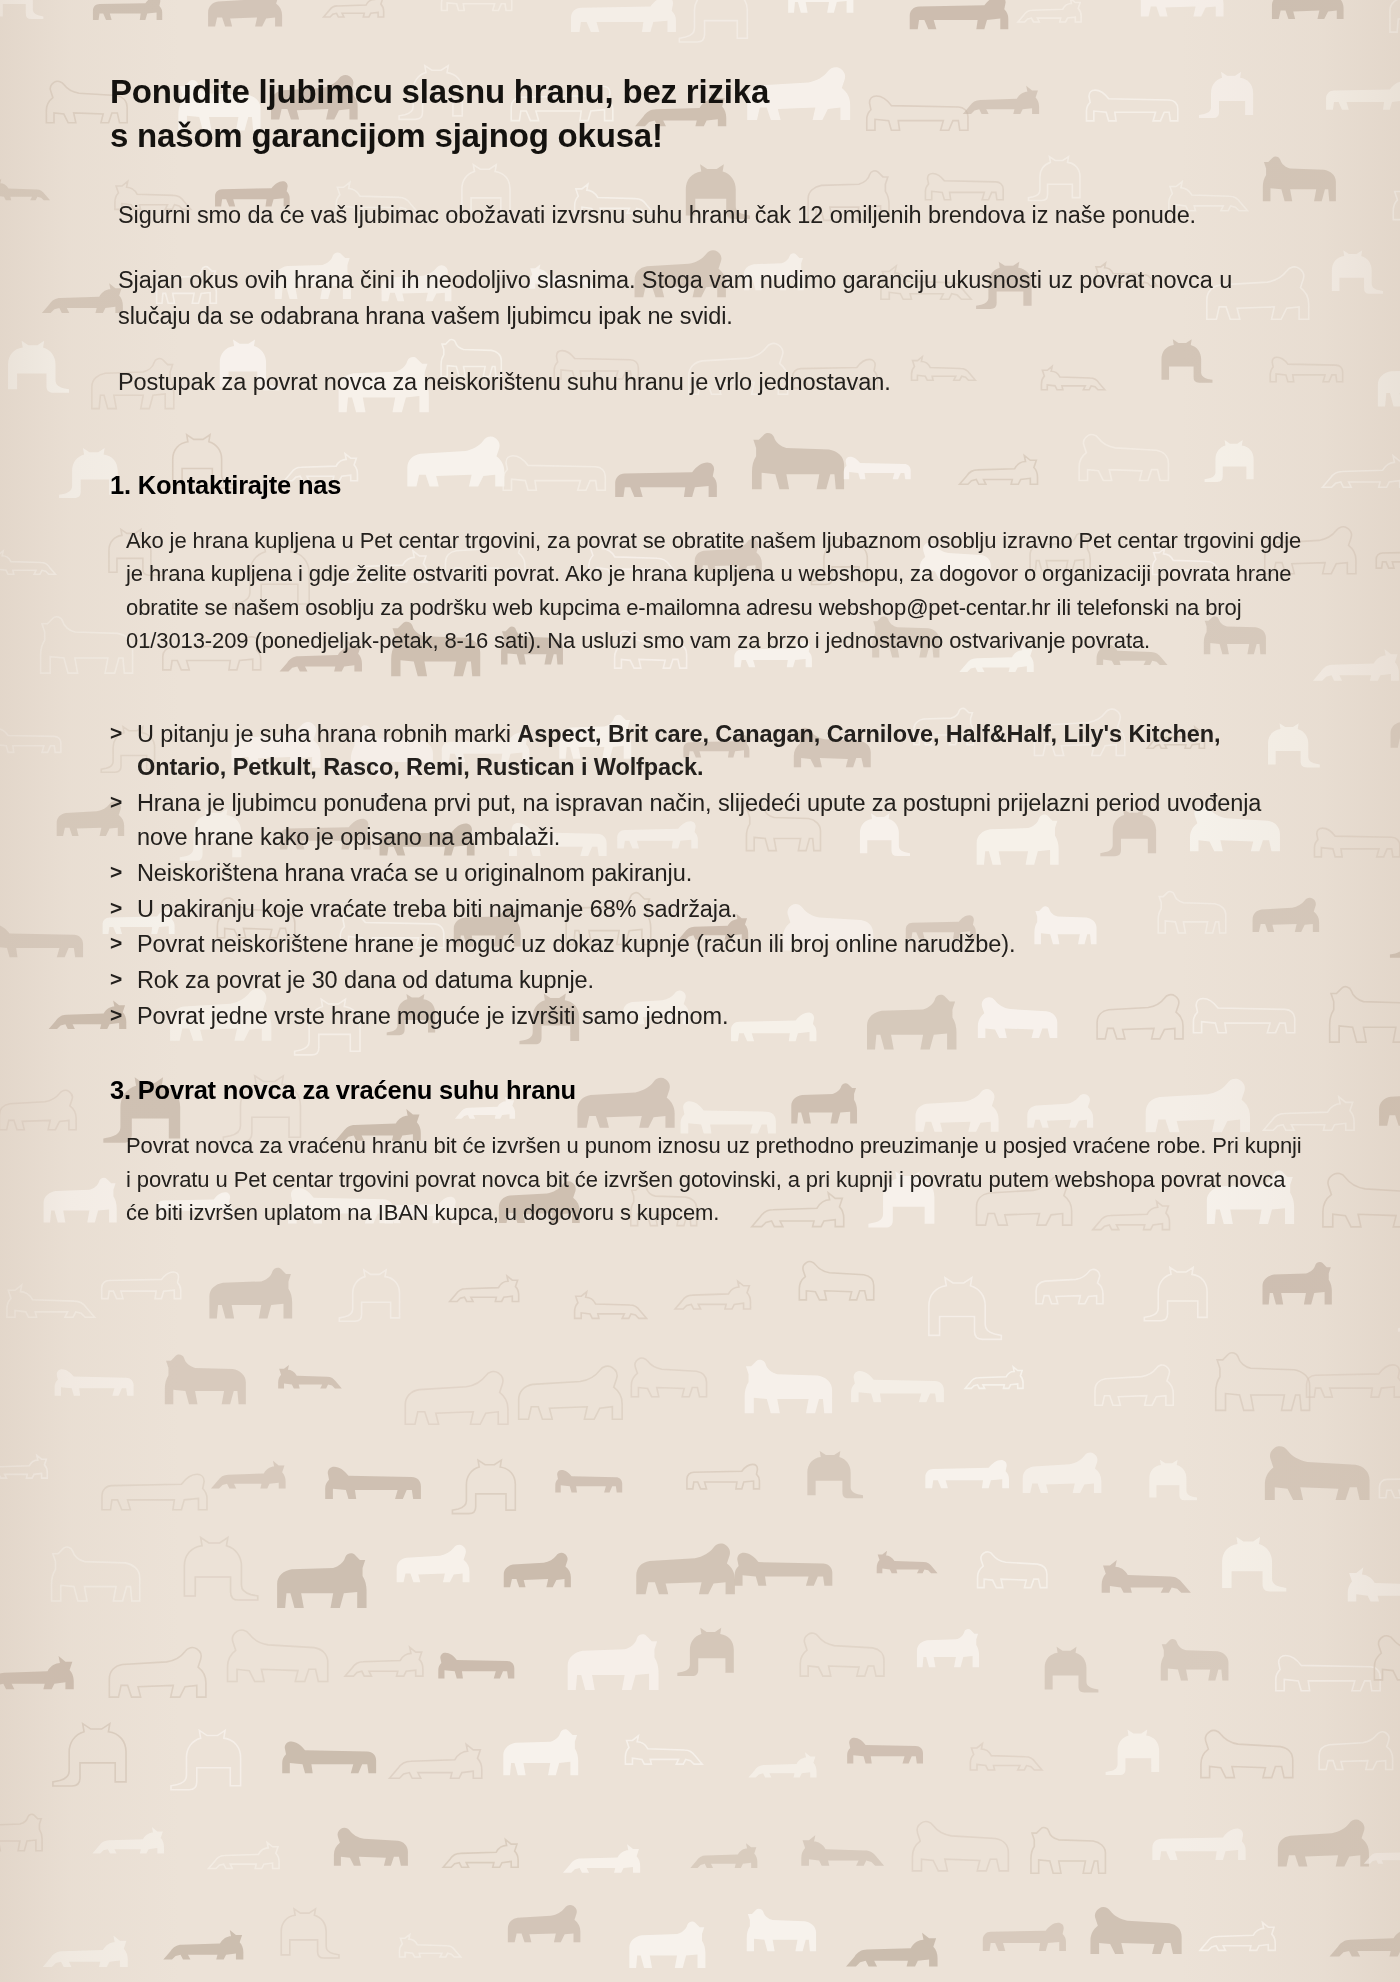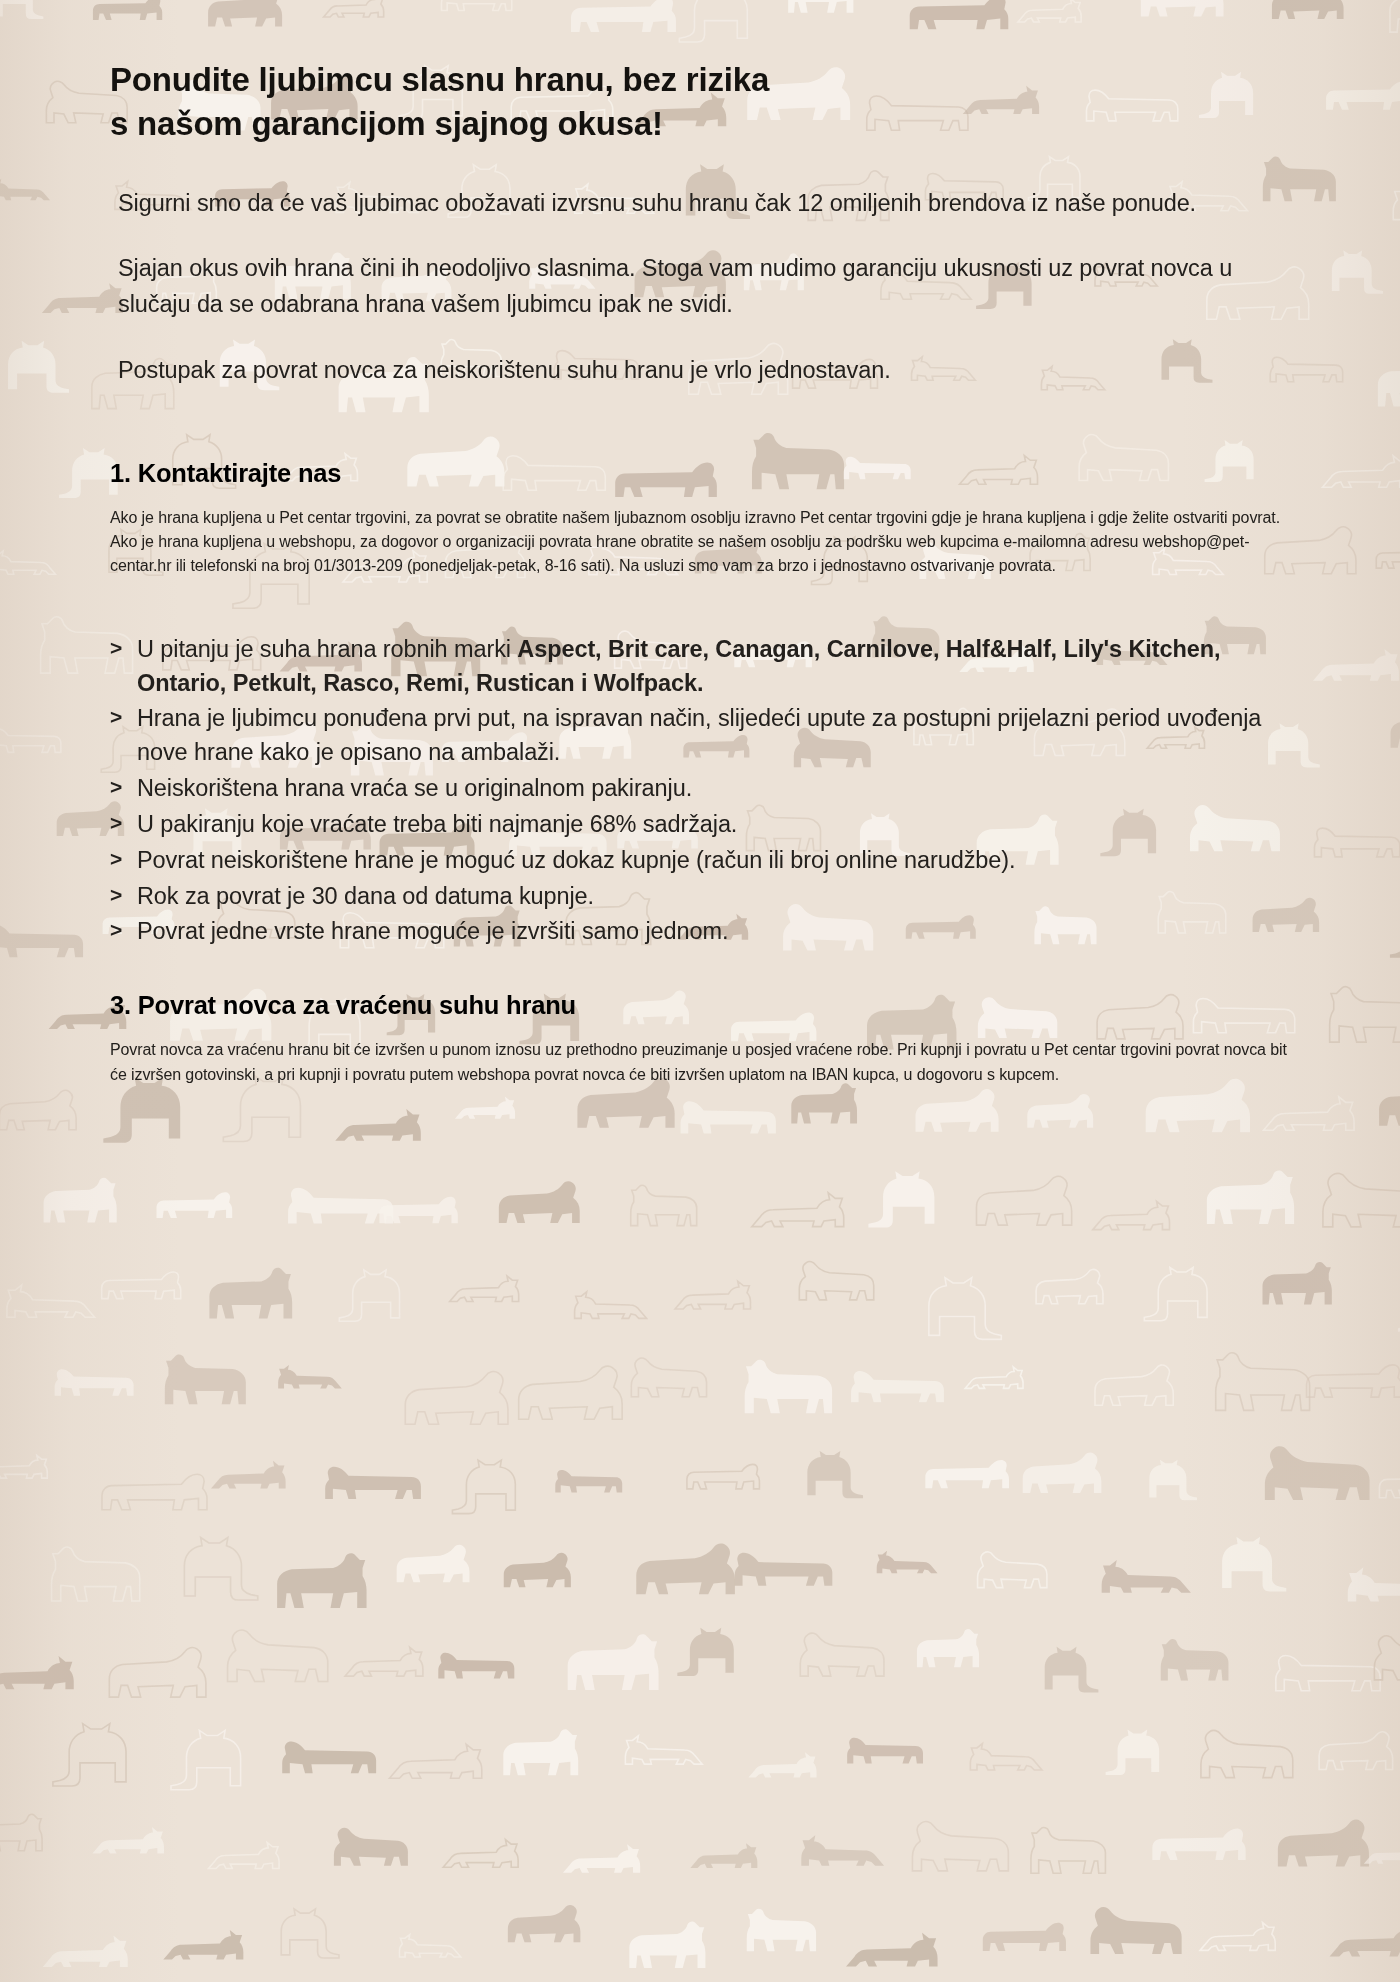--- a/index.html
+++ b/index.html
@@ -57,21 +57,21 @@
     z-index: 2;
     padding: 54px 96px 40px 110px;
     color: #1c1a18;
   }
 
   .doc-title {
     font-size: 33px;
     font-weight: bold;
     line-height: 1.33;
     letter-spacing: -0.2px;
-    margin: 4px 0 40px 0;
+    margin: 16px 0 40px 0;
     color: #14120f;
   }
   .doc-title .line { display: block; }
 
   p.body-text {
     font-size: 23.5px;
     line-height: 1.52;
     margin: 0 0 30px 8px;
     color: #23201d;
     letter-spacing: -0.1px;
@@ -110,24 +110,25 @@
   ul.cond-list li .chev {
     position: absolute;
     left: 0;
     top: 0;
     font-weight: bold;
     font-size: 21px;
   }
   ul.cond-list li b { font-weight: bold; }
 
   .sec-body {
-    font-size: 16px;
+    font-size: 22px;
     line-height: 1.52;
     color: #23201d;
     letter-spacing: -0.1px;
+    margin-left: 16px;
   }
 </style>
 </head>
 <body>
 
 <div id="page">
 
   <div id="pattern-layer">
     <svg viewBox="0 0 1400 1982" xmlns="http://www.w3.org/2000/svg" aria-hidden="true">
       <defs>

